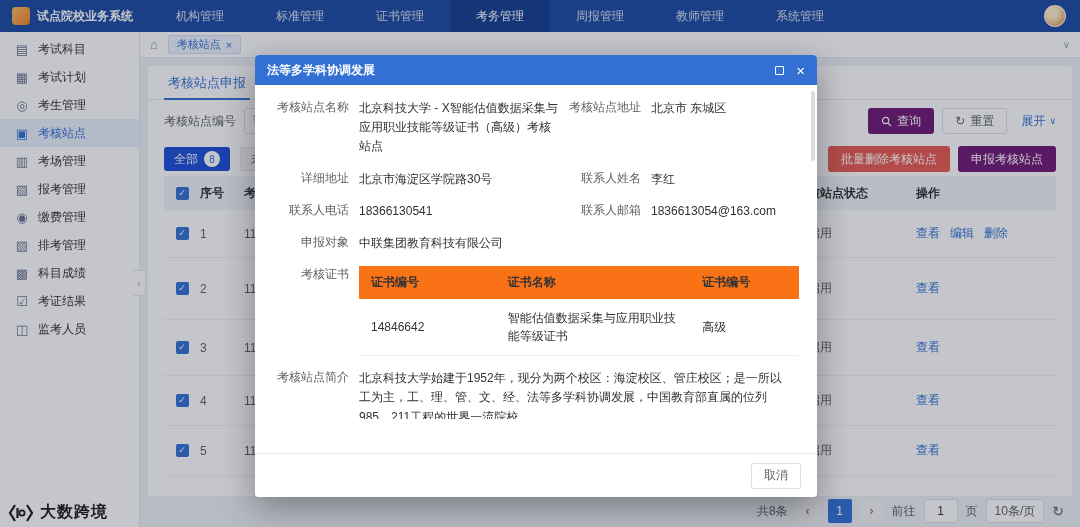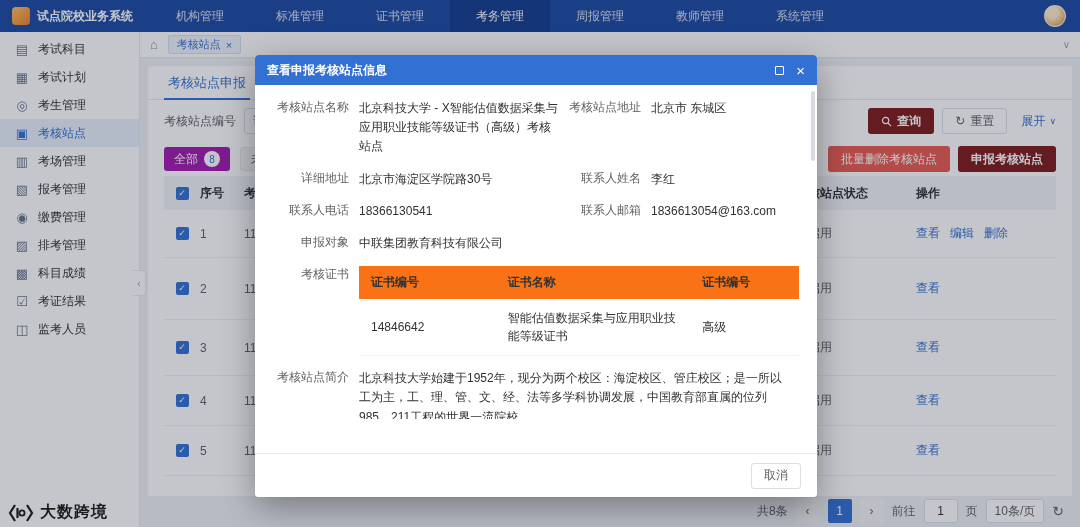--- a/index.html
+++ b/index.html
@@ -37,30 +37,30 @@
   .tabs-row { display:flex; border-bottom:1px solid #e8eaee; padding:0 16px; height:34px; }
   .tab { font-size:13px; color:#606266; display:flex; align-items:center; padding:0 4px; margin-right:30px; position:relative; cursor:pointer; white-space:nowrap; }
   .tab.active { color:#3370d4; font-weight:normal; }
   .tab.active::after { content:""; position:absolute; left:0; right:0; bottom:-1px; height:2px; background:#3370d4; }
 
   .filter-row { display:flex; align-items:center; padding:0 16px; height:42px; color:#606266; }
   .filter-label { margin-right:8px; white-space:nowrap; }
   .filter-input { width:180px; height:26px; border:1px solid #dcdfe6; border-radius:3px; padding:0 8px; font-size:12px; color:#333; outline:none; }
   .spacer { flex:1; }
   .btn { height:26px; border-radius:3px; font-size:12px; padding:0 12px; display:inline-flex; align-items:center; gap:5px; cursor:pointer; border:1px solid transparent; white-space:nowrap; }
-  .btn-primary { background:#7f1d1d; color:#fff;font-weight:bold; }
+  .btn-primary { background:#701a75; color:#fff; }
   .btn-plain { background:#fff; border-color:#dcdfe6; color:#606266; }
   .btn-danger { background:#e95c52; color:#fff; }
   .mr8 { margin-right:8px; }
   .link-expand { color:#3370d4; margin-left:14px; display:inline-flex; gap:4px; align-items:center; cursor:pointer; white-space:nowrap; }
   .link-expand .chev { font-size:9px; }
 
   .chips-row { display:flex; align-items:center; padding:0 16px; height:34px; }
   .chip { display:inline-flex; align-items:center; gap:6px; height:24px; padding:0 10px; border-radius:3px; font-size:12px; margin-right:10px; cursor:pointer; }
-  .chip.active { background:#a21caf; color:#fff; }
+  .chip.active { background:#1d4ed8; color:#fff; }
   .chip.inactive { background:#f4f4f5; color:#606266; border:1px solid #e4e7ed; }
   .chip-badge { min-width:16px; height:16px; border-radius:8px; font-size:10px; display:inline-flex; align-items:center; justify-content:center; padding:0 4px; }
   .chip.active .chip-badge { background:#fff; color:#3370d4; }
   .chip.inactive .chip-badge { background:#c8ccd4; color:#fff; }
 
   .table { margin:0 16px; color:#606266; }
   .t-head, .t-row { display:flex; align-items:center; }
   .t-head { background:#f0f3f8; color:#303133; font-weight:bold; height:34px; }
   .t-row { border-bottom:1px solid #f0f1f4; }
   .c-check { width:36px; display:flex; justify-content:center; }
@@ -319,21 +319,21 @@
       <span>页</span>
       <span class="size-select">10条/页</span>
       <span class="refresh-icon">↻</span>
     </div>
   </div>
 
   <div class="mask"></div>
 
   <div class="modal">
     <div class="modal-header">
-      <span class="m-title">查看申报考核站点信息</span>
+      <span class="m-title">法等多学科协调发展</span>
       <span class="m-icons">
         <span class="fs-icon"></span>
         <span class="m-close">×</span>
       </span>
     </div>
     <div class="modal-body">
 
       <div class="f-row">
         <div class="f-col-l">
           <span class="f-label">考核站点名称</span>

